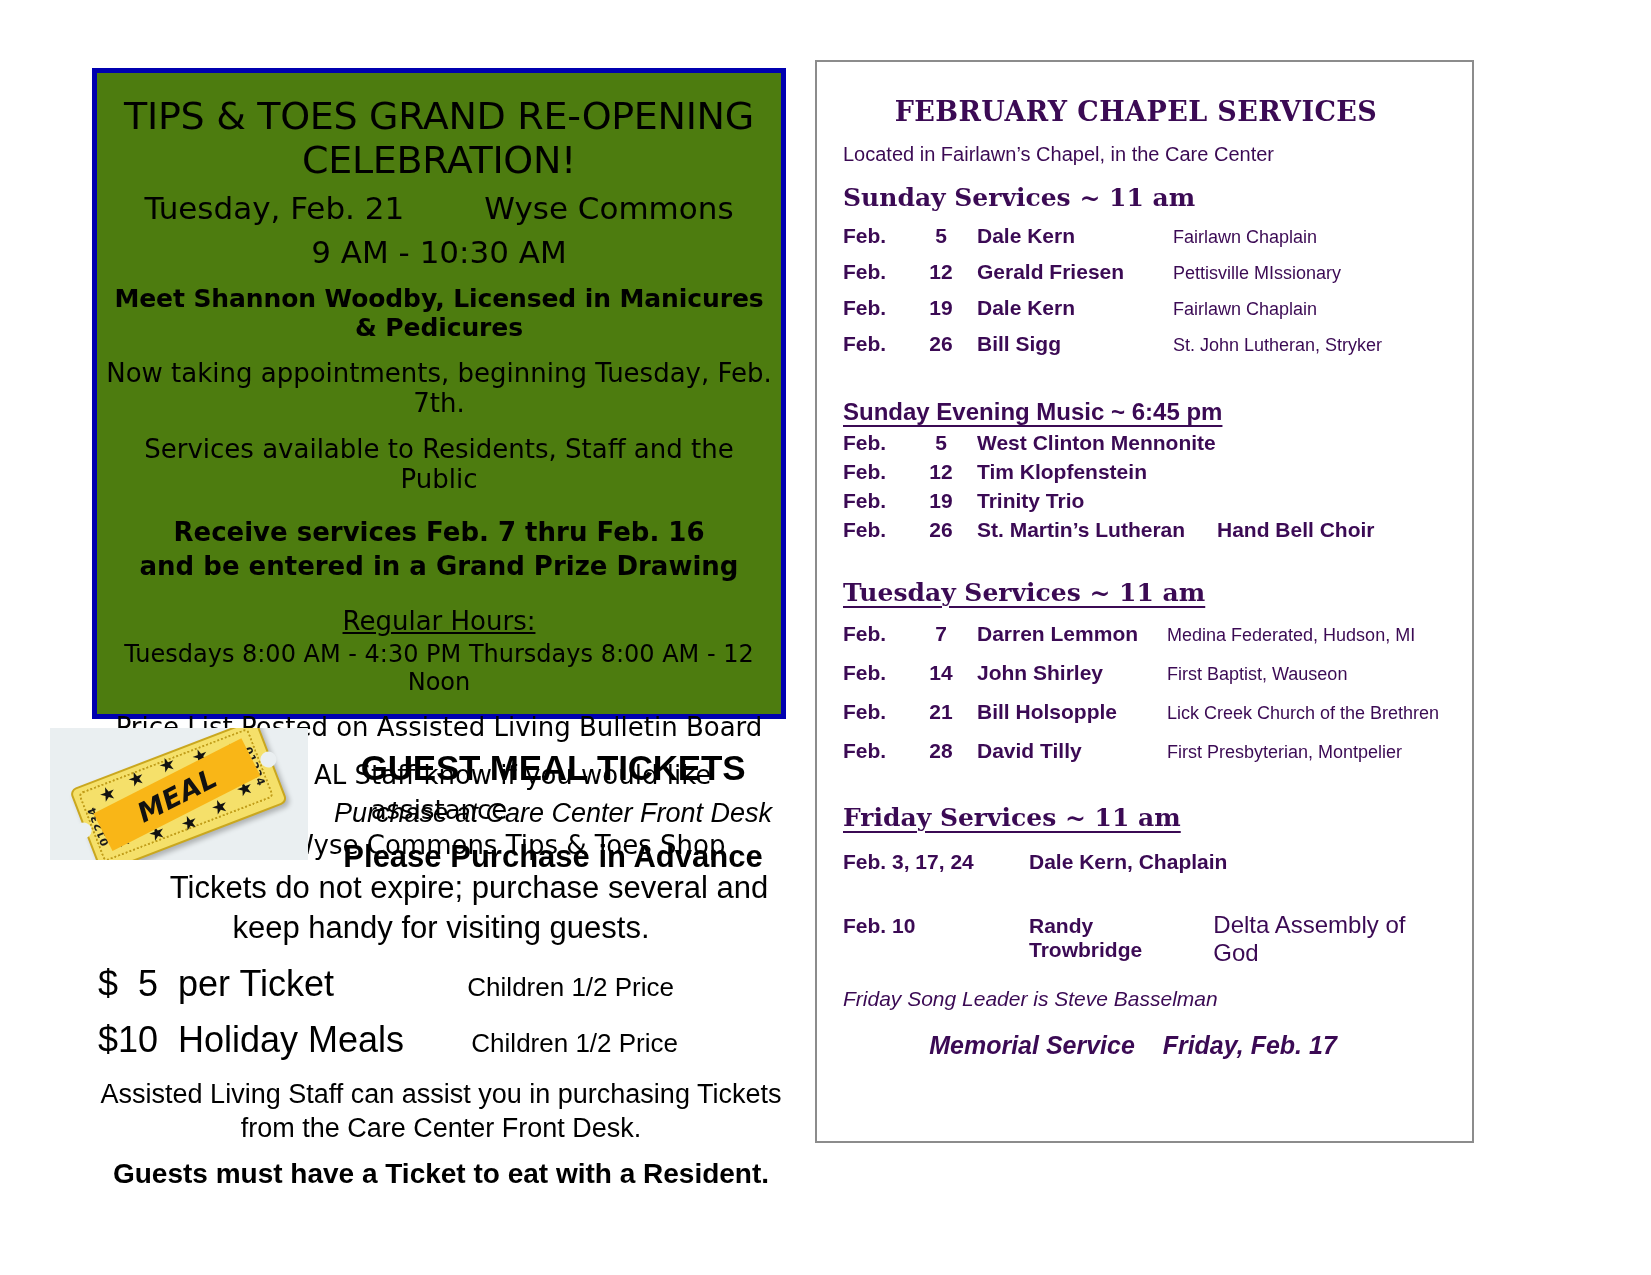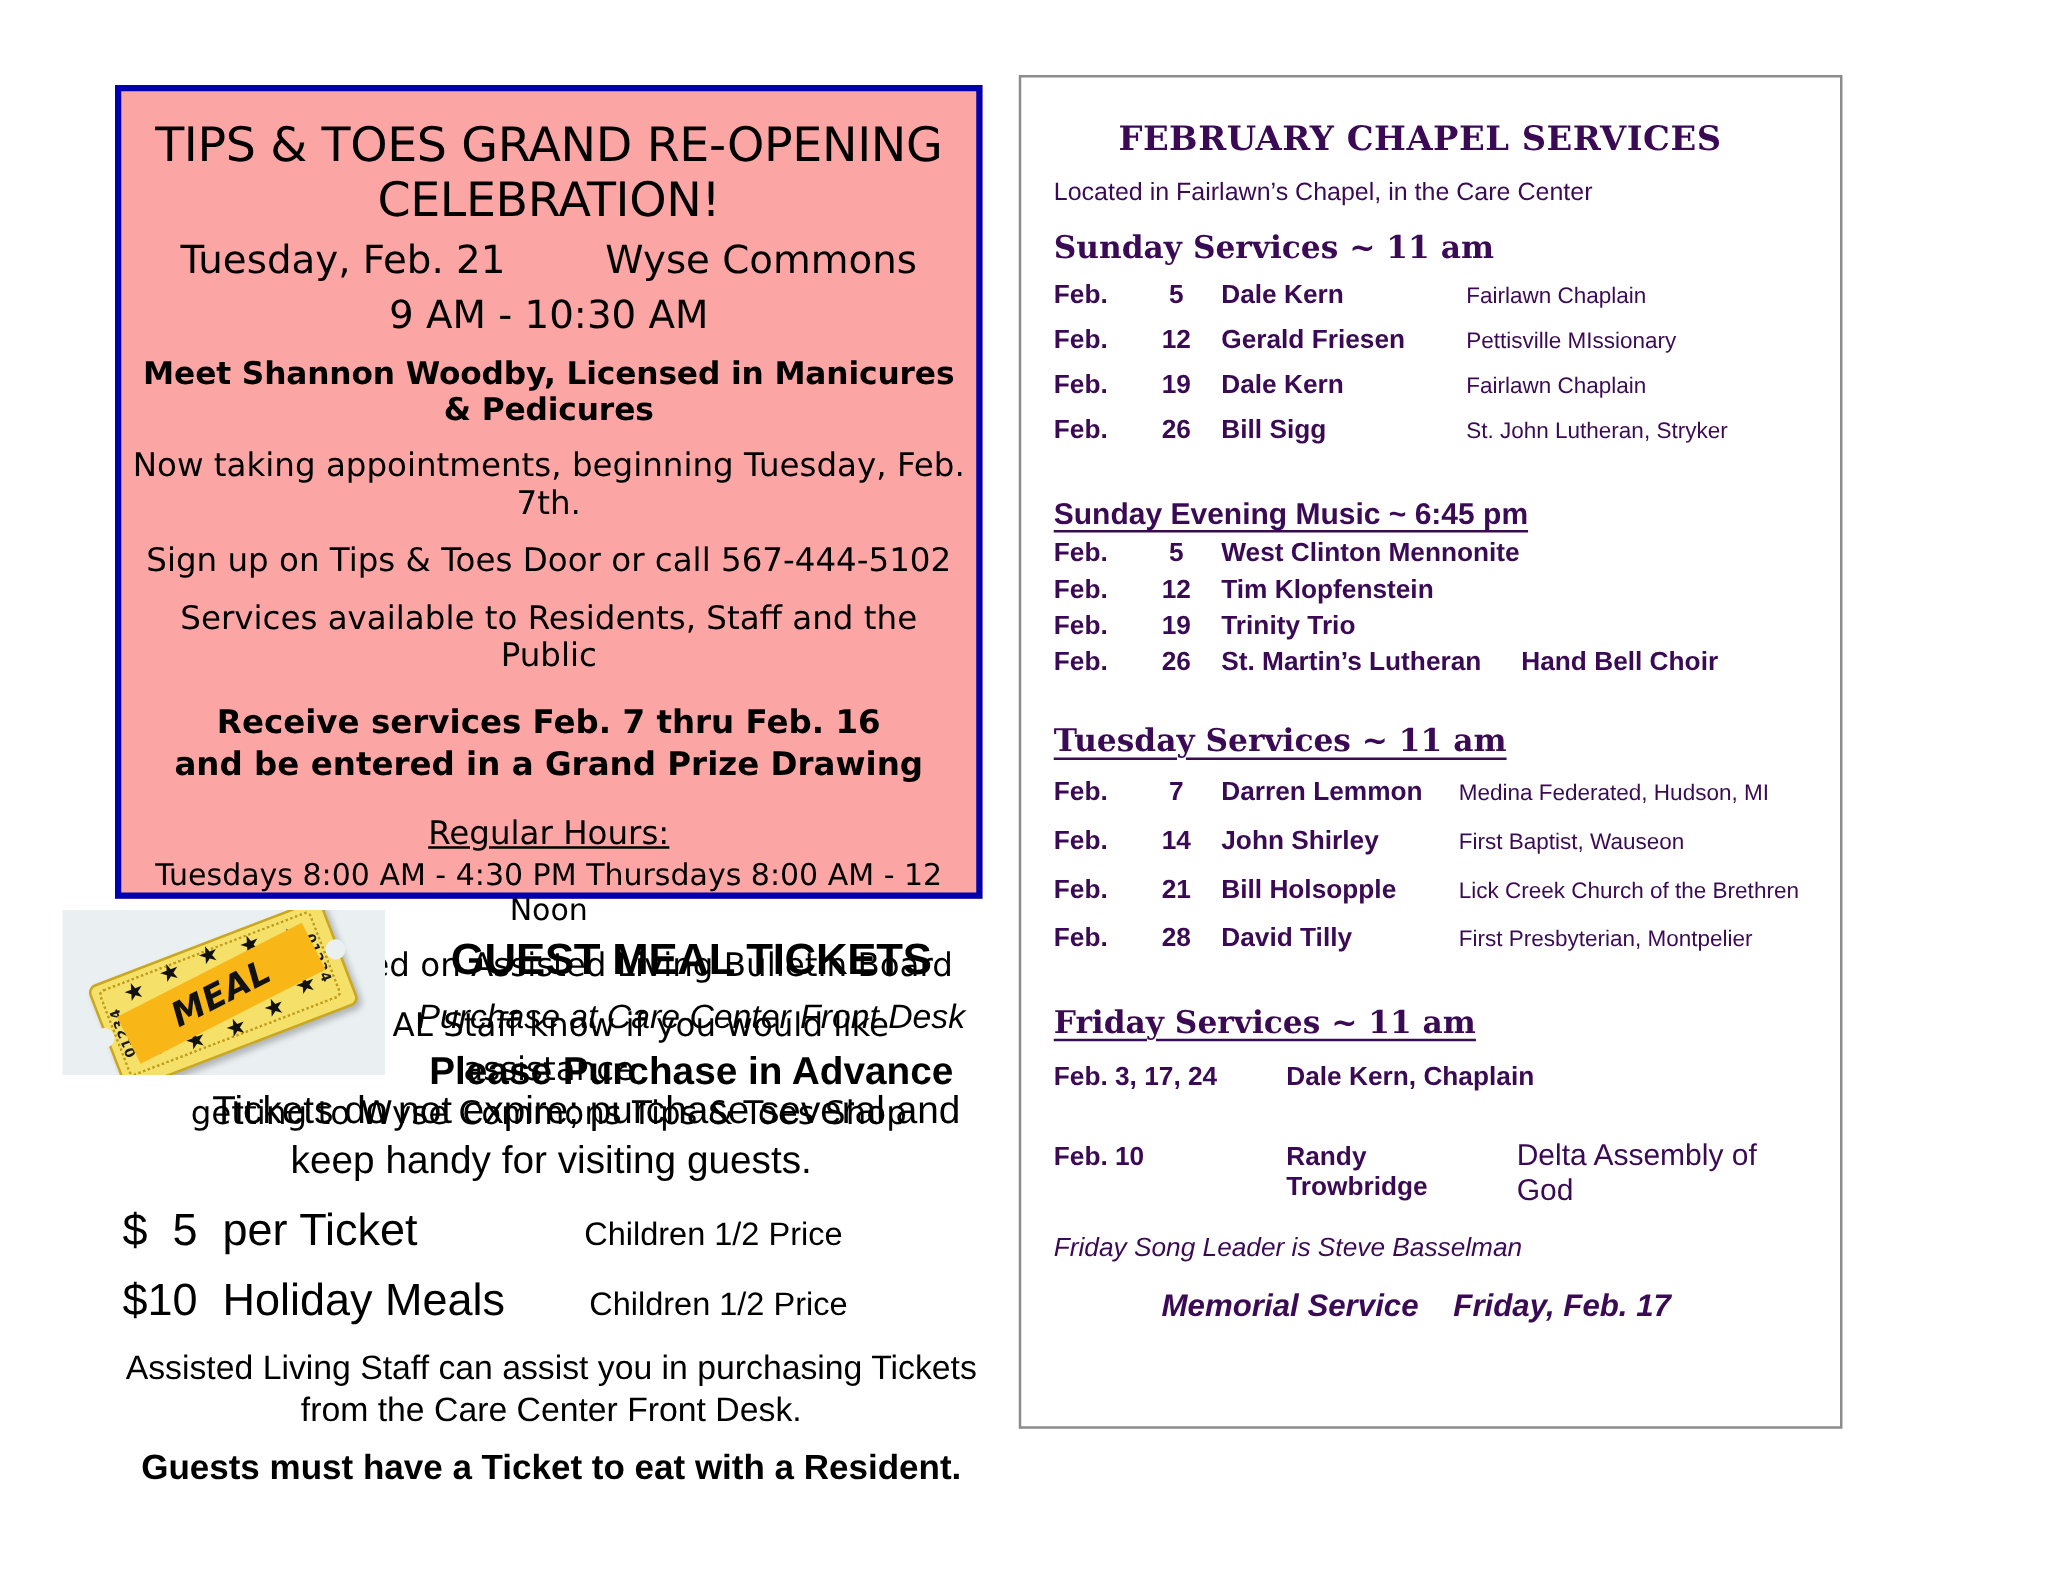--- a/index.html
+++ b/index.html
@@ -26,21 +26,21 @@
 
   
   #tips-toes-box {
     position: absolute;
     left: 44px;
     top: 68px;
     width: 694px;
     height: 651px;
     border: 5px solid #0000b0;
     box-sizing: border-box;
-    background: #fca5a5;
+    background: #4d7c0f;
     text-align: center;
     padding: 6px 8px 0 8px;
   }
   .comic {
     font-family: "DejaVu Sans", sans-serif;
     color: #000000;
   }
   #tips-title {
     font-size: 38px;
     line-height: 1.15;
@@ -396,21 +396,20 @@
   <div id="tips-toes-box">
     <div id="tips-title" class="comic">TIPS &amp; TOES GRAND RE-OPENING
 CELEBRATION!</div>
     <div id="tips-when-row" class="comic">
       <span>Tuesday, Feb. 21</span>
       <span>Wyse Commons</span>
     </div>
     <div id="tips-time" class="comic">9 AM - 10:30 AM</div>
     <div id="tips-meet" class="comic">Meet Shannon Woodby, Licensed in Manicures &amp; Pedicures</div>
     <div class="tips-line comic">Now taking appointments, beginning Tuesday, Feb. 7th.</div>
-    <div class="tips-line comic">Sign up on Tips &amp; Toes Door or call 567-444-5102</div>
     <div class="tips-line comic">Services available to Residents, Staff and the Public</div>
     <div id="tips-receive" class="comic">Receive services Feb. 7 thru Feb. 16
 and be entered in a Grand Prize Drawing</div>
     <div id="tips-regular-hours" class="comic">Regular Hours:</div>
     <div id="tips-hours-line" class="comic">Tuesdays 8:00 AM - 4:30 PM   Thursdays 8:00 AM - 12 Noon</div>
     <div class="tips-line comic">Price List Posted on Assisted Living Bulletin Board</div>
     <div id="tips-note" class="comic">*Please let AL Staff know if you would like assistance
 getting to Wyse Commons Tips &amp; Toes Shop</div>
   </div>
 

